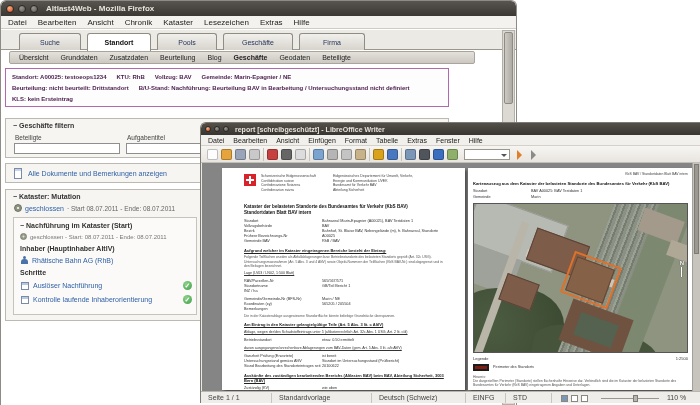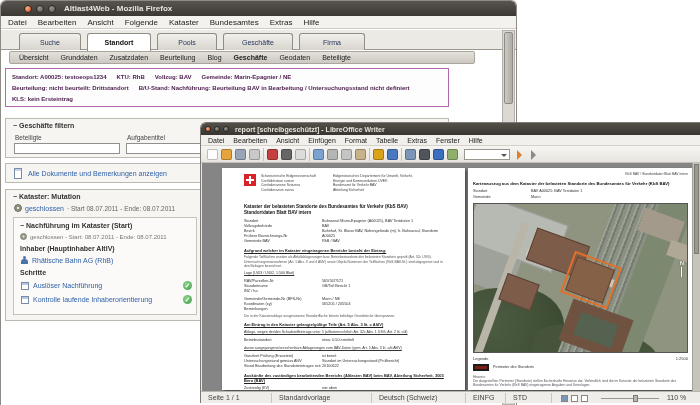--- a/index.html
+++ b/index.html
@@ -4,21 +4,21 @@
 <style>
   * { margin:0; padding:0; box-sizing:border-box; font-family:"Liberation Sans", sans-serif; }
   html,body { background:#fff; }
   #stage { position:relative; width:700px; height:405px; overflow:hidden; background:#fff; }
 
   
   .ffwin { position:absolute; left:0; top:0; width:517px; height:405px;
            border:1px solid #8e8a85; border-bottom:none; border-radius:6px 6px 0 0;
            background:#fff; overflow:hidden; }
   .ff-titlebar { height:15px; background:linear-gradient(#585550,#3b3834); border-radius:5px 5px 0 0;
-                 display:flex; align-items:center; padding-left:23px; gap:4px; }
+                 display:flex; align-items:center; padding-left:5px; gap:4px; }
   .wbtn { width:8px; height:8px; border-radius:50%; border:1px solid #2c2a26; flex:none;
           background:radial-gradient(circle at 35% 30%, #9a968f, #59564f); }
   .wbtn.close { background:radial-gradient(circle at 35% 30%, #f6b183, #d6491f); }
   .ff-title { color:#e9e5dd; font-size:8px; font-weight:bold; margin-left:4px; white-space:nowrap; }
   .ff-menubar { height:13px; background:#f4f2ee; border-bottom:1px solid #cfccc6;
                 display:flex; align-items:center; gap:11px; padding-left:7px; }
   .ff-menubar .menu-item { font-size:8px; color:#1c1c1c; }
   .ff-content { position:absolute; top:28px; left:0; right:0; bottom:0; background:#fff; }
 
   .tabstrip { position:absolute; top:1px; left:0; width:100%; height:20px;
@@ -181,23 +181,23 @@
     <div class="ff-titlebar">
       <span class="wbtn close"></span>
       <span class="wbtn"></span>
       <span class="wbtn"></span>
       <span class="ff-title">Altlast4Web - Mozilla Firefox</span>
     </div>
     <div class="ff-menubar">
         <span class="menu-item">Datei</span>
         <span class="menu-item">Bearbeiten</span>
         <span class="menu-item">Ansicht</span>
-        <span class="menu-item">Folgende</span>
+        <span class="menu-item">Chronik</span>
         <span class="menu-item">Kataster</span>
-        <span class="menu-item">Bundesamtes</span>
+        <span class="menu-item">Lesezeichen</span>
         <span class="menu-item">Extras</span>
         <span class="menu-item">Hilfe</span>
       </div>
 
     <div class="ff-content">
       <div class="tabstrip">
         <div class="tab tab1">Suche</div>
         <div class="tab tab2 active">Standort</div>
         <div class="tab tab3">Pools</div>
         <div class="tab tab4">Geschäfte</div>

